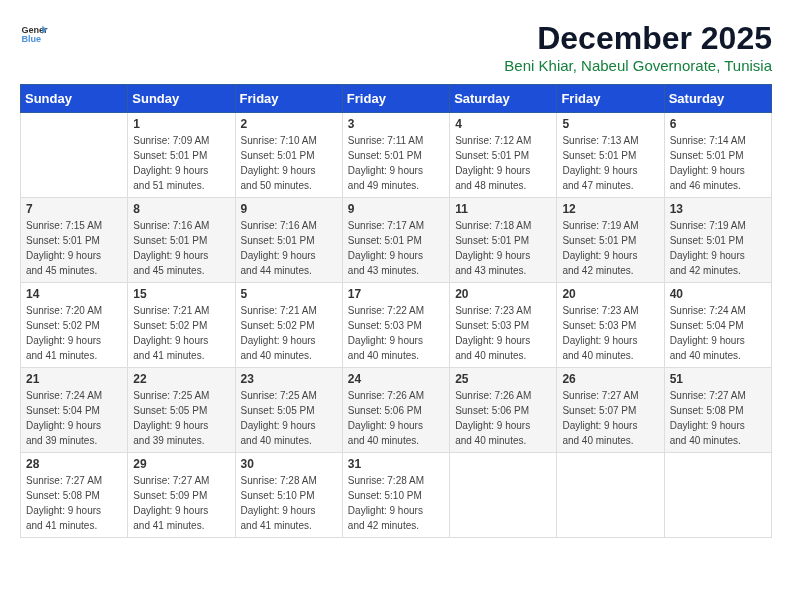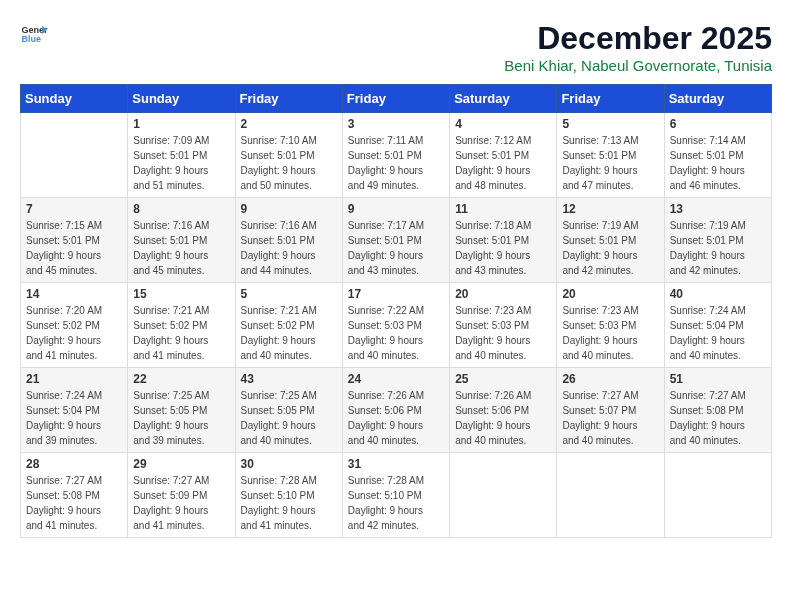--- a/index.html
+++ b/index.html
@@ -196,21 +196,21 @@
       <tr>
         <td>
           <span class="day-number">21</span>
           <div class="day-info">Sunrise: 7:24 AM<br>Sunset: 5:04 PM<br>Daylight: 9 hours<br>and 39 minutes.</div>
         </td>
         <td>
           <span class="day-number">22</span>
           <div class="day-info">Sunrise: 7:25 AM<br>Sunset: 5:05 PM<br>Daylight: 9 hours<br>and 39 minutes.</div>
         </td>
         <td>
-          <span class="day-number">43</span>
+          <span class="day-number">23</span>
           <div class="day-info">Sunrise: 7:25 AM<br>Sunset: 5:05 PM<br>Daylight: 9 hours<br>and 40 minutes.</div>
         </td>
         <td>
           <span class="day-number">24</span>
           <div class="day-info">Sunrise: 7:26 AM<br>Sunset: 5:06 PM<br>Daylight: 9 hours<br>and 40 minutes.</div>
         </td>
         <td>
           <span class="day-number">25</span>
           <div class="day-info">Sunrise: 7:26 AM<br>Sunset: 5:06 PM<br>Daylight: 9 hours<br>and 40 minutes.</div>
         </td>

